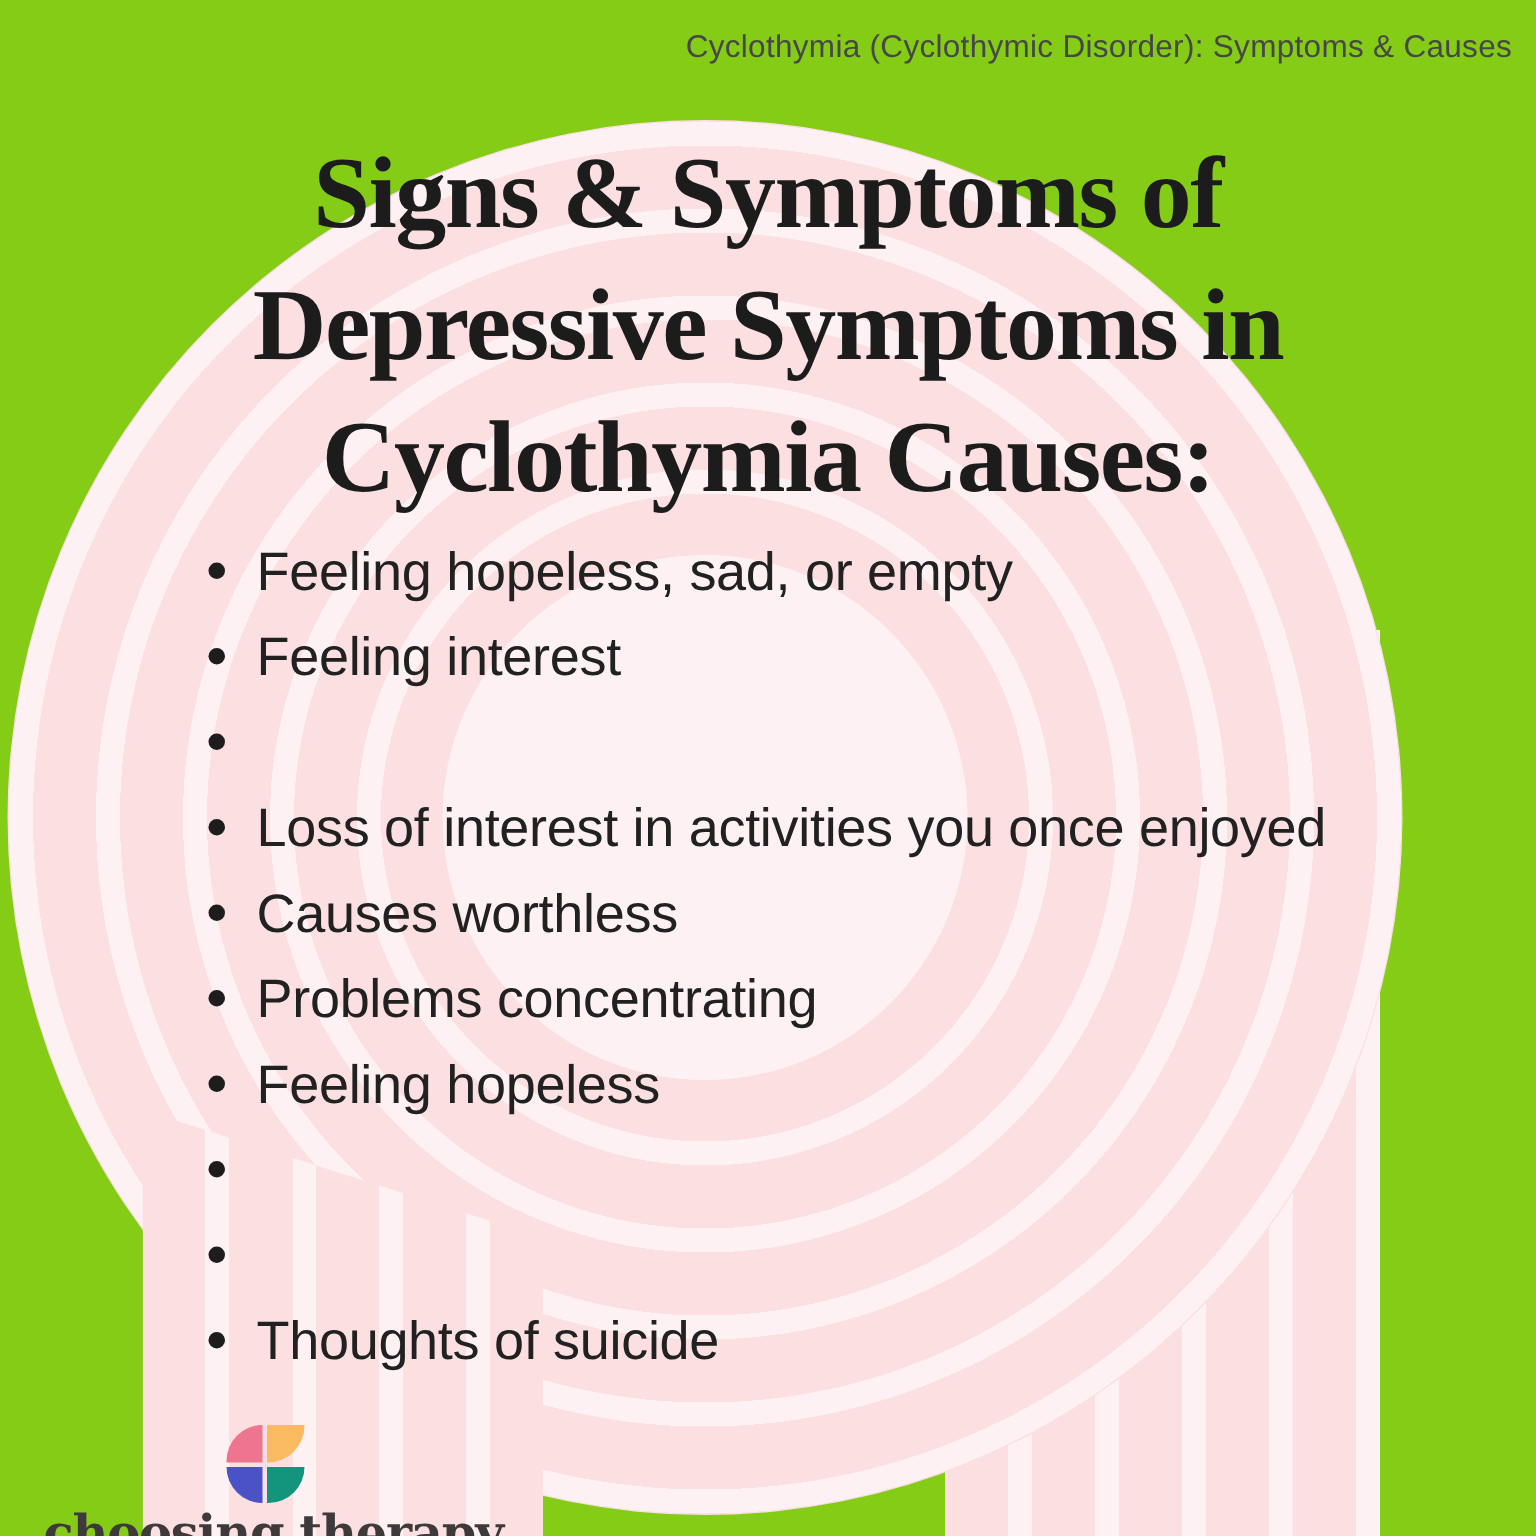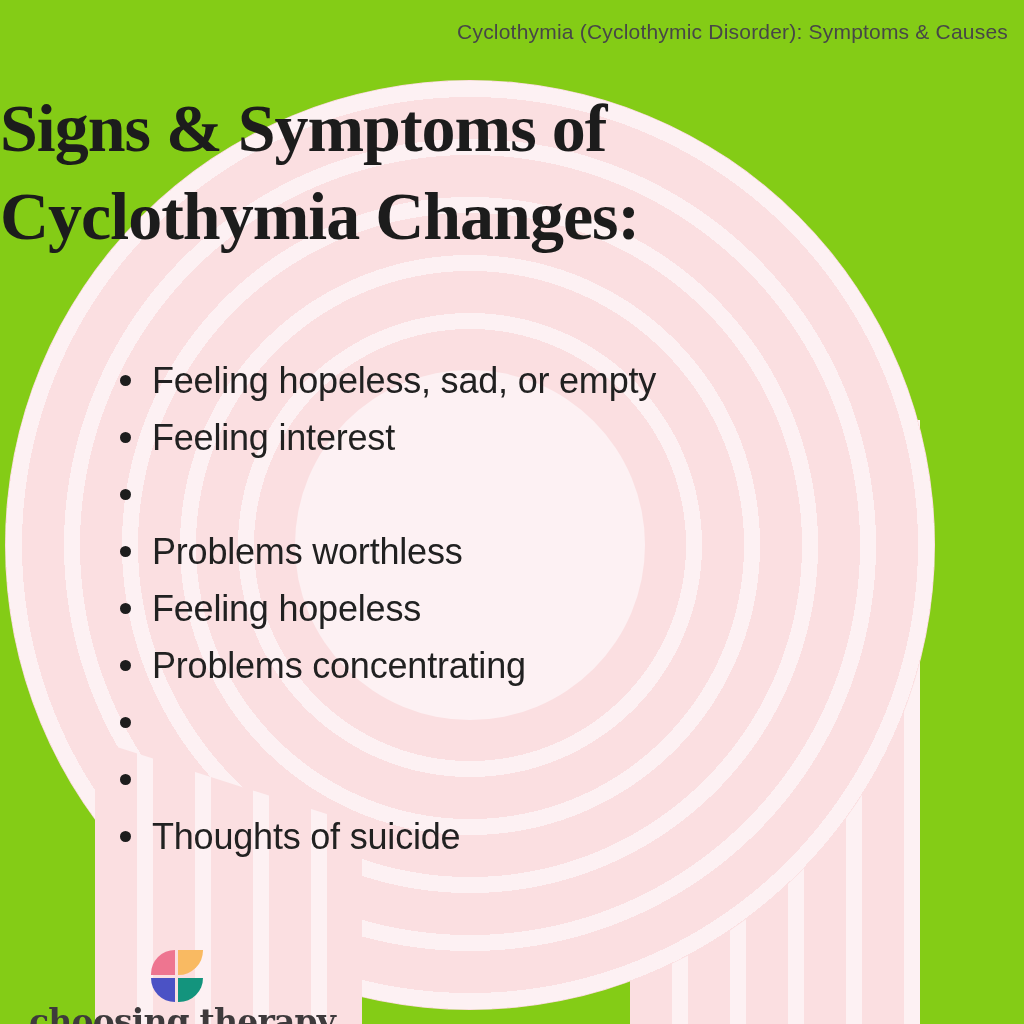--- a/index.html
+++ b/index.html
@@ -71,32 +71,32 @@
     font-size: 21px;
     letter-spacing: 0.2px;
     color: #474747;
   }
 
   .title {
     position: absolute;
     top: 84px;
     left: 0;
     width: 100%;
-    text-align: left;
+    text-align: center;
     font-family: "Liberation Serif", serif;
     font-weight: 700;
     font-size: 68px;
     line-height: 88px;
     letter-spacing: -1px;
     color: #1c1c1c;
   }
 
   .symptoms {
     position: absolute;
-    left: 120px;
+    left: 139px;
     top: 352px;
     margin: 0;
     padding: 0;
     list-style: none;
   }
   .symptom {
     display: flex;
     align-items: center;
     height: 57px;
     font-size: 36px;
@@ -154,46 +154,51 @@
     <div class="ring-center"></div>
     <div class="stripes stripes-left"></div>
   </div>
 
   <div class="content">
 
     <div class="caption">Cyclothymia (Cyclothymic Disorder): Symptoms &amp; Causes</div>
 
     <div class="title">
       <div>Signs &amp; Symptoms of</div>
-      <div>Cyclothymia Changes:</div>
+      <div>Depressive Symptoms in</div>
+      <div>Cyclothymia Causes:</div>
     </div>
 
     <ul class="symptoms">
       <li class="symptom">
         <span class="dot"></span>
         <span>Feeling hopeless, sad, or empty</span>
       </li>
       <li class="symptom">
         <span class="dot"></span>
         <span>Feeling interest</span>
       </li>
       <li class="symptom">
         <span class="dot"></span>
       </li>
       <li class="symptom">
         <span class="dot"></span>
-        <span>Problems worthless</span>
+        <span>Loss of interest in activities you once enjoyed</span>
+      </li>
+      <li class="symptom">
+        <span class="dot"></span>
+        <span>Causes worthless</span>
+      </li>
+      <li class="symptom">
+        <span class="dot"></span>
+        <span>Problems concentrating</span>
       </li>
       <li class="symptom">
         <span class="dot"></span>
         <span>Feeling hopeless</span>
-      </li>
-      <li class="symptom">
-        <span class="dot"></span>
-        <span>Problems concentrating</span>
       </li>
       <li class="symptom">
         <span class="dot"></span>
       </li>
       <li class="symptom">
         <span class="dot"></span>
       </li>
       <li class="symptom">
         <span class="dot"></span>
         <span>Thoughts of suicide</span>

